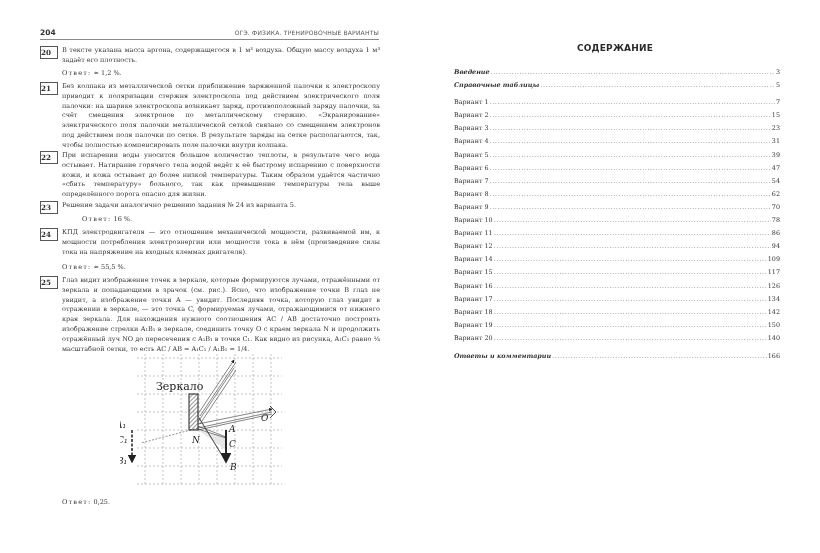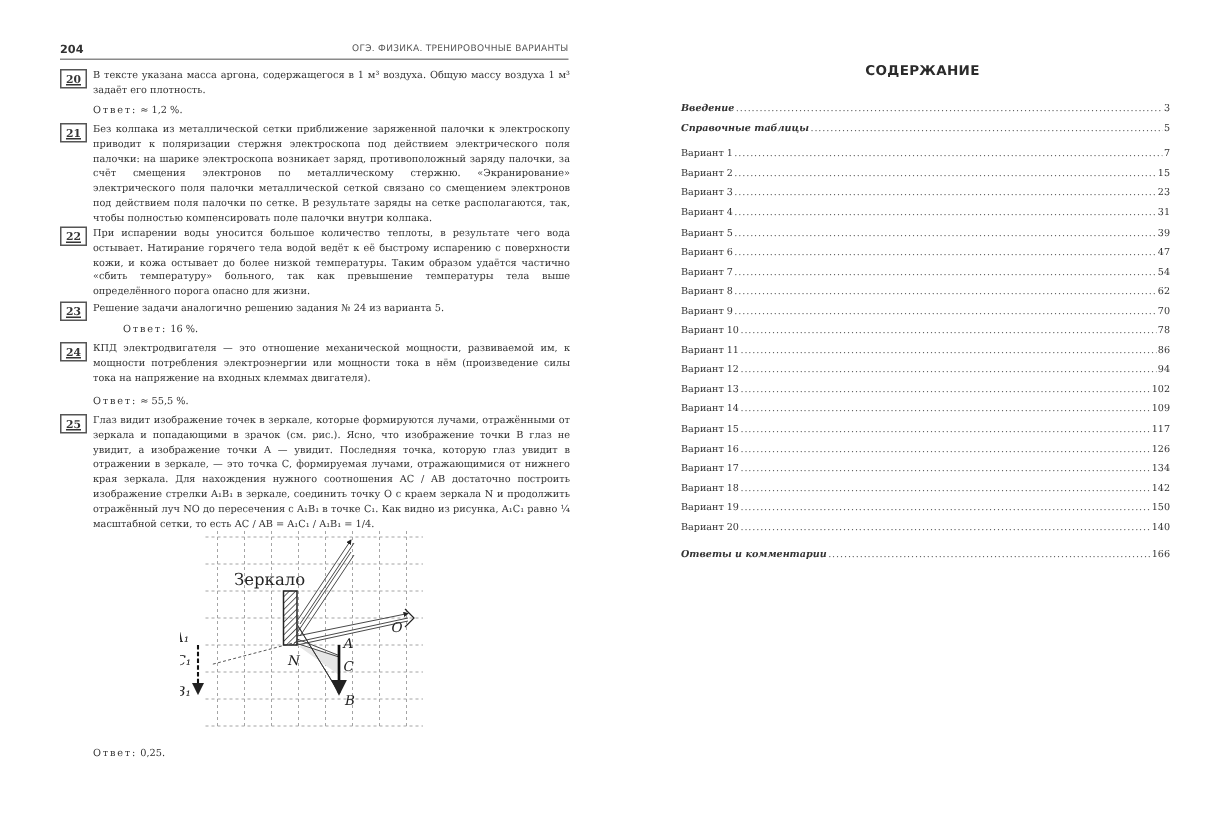--- a/index.html
+++ b/index.html
@@ -12,21 +12,21 @@
   .left-page { position: absolute; left: 0; top: 0; width: 410px; height: 553px; }
   .running-head { position: absolute; left: 40px; top: 28px; width: 339px; height: 12px;
     border-bottom: 0.8px solid #8a8a8a; }
   .page-num { position: absolute; left: 0; top: 0; font-family: "DejaVu Sans", sans-serif;
     font-size: 7.5px; font-weight: bold; color: #333; }
   .book-title { position: absolute; right: 0; top: 1px; font-family: "DejaVu Sans", sans-serif;
     font-size: 6px; letter-spacing: 0.2px; color: #555; }
 
   .task { position: absolute; left: 40px; width: 340px; }
   .task-num { position: absolute; left: 0; top: 0; width: 18px; height: 13px; border: 0.9px solid #555;
-    font-size: 7.2px; font-weight: bold; text-align: center; line-height: 12px; color: #333; text-decoration: underline; }
+    font-size: 7.2px; font-weight: bold; text-align: left; line-height: 12px; color: #333; }
   .task-text { position: absolute; left: 22px; top: 0; width: 318px; font-size: 6.5px; line-height: 9.8px;
     text-align: justify; color: #333; }
   .answer { position: absolute; left: 62px; font-size: 6.5px; color: #333; }
   .answer-label { letter-spacing: 1.2px; }
 
   .figure { position: absolute; left: 120px; top: 352px; width: 175px; height: 136px; }
   .figure svg { width: 175px; height: 136px; }
 
   
   .right-page { position: absolute; left: 410px; top: 0; width: 410px; height: 553px; }
@@ -238,25 +238,20 @@
           <span class="toc-label">Вариант 11</span>
           <span class="toc-dots"></span>
           <span class="toc-page">86</span>
         </div>
         <div class="toc-row">
           <span class="toc-label">Вариант 12</span>
           <span class="toc-dots"></span>
           <span class="toc-page">94</span>
         </div>
         <div class="toc-row">
-          <span class="toc-label">Вариант 13</span>
-          <span class="toc-dots"></span>
-          <span class="toc-page">102</span>
-        </div>
-        <div class="toc-row">
           <span class="toc-label">Вариант 14</span>
           <span class="toc-dots"></span>
           <span class="toc-page">109</span>
         </div>
         <div class="toc-row">
           <span class="toc-label">Вариант 15</span>
           <span class="toc-dots"></span>
           <span class="toc-page">117</span>
         </div>
         <div class="toc-row">

